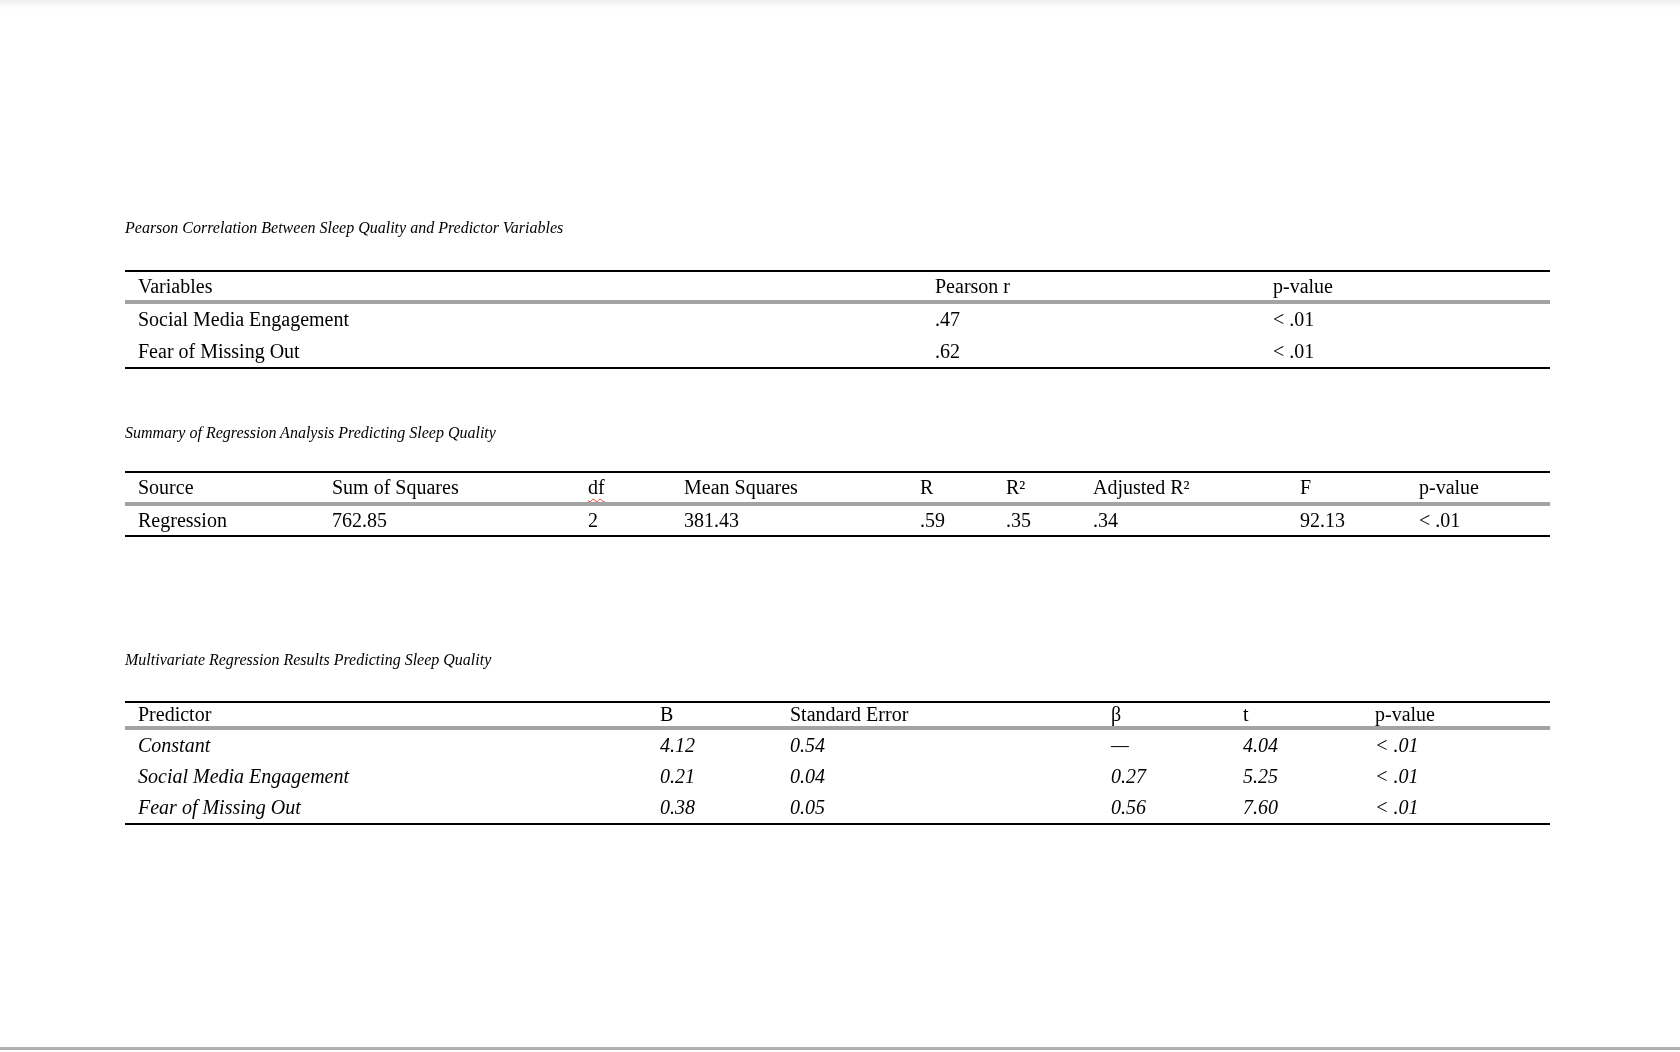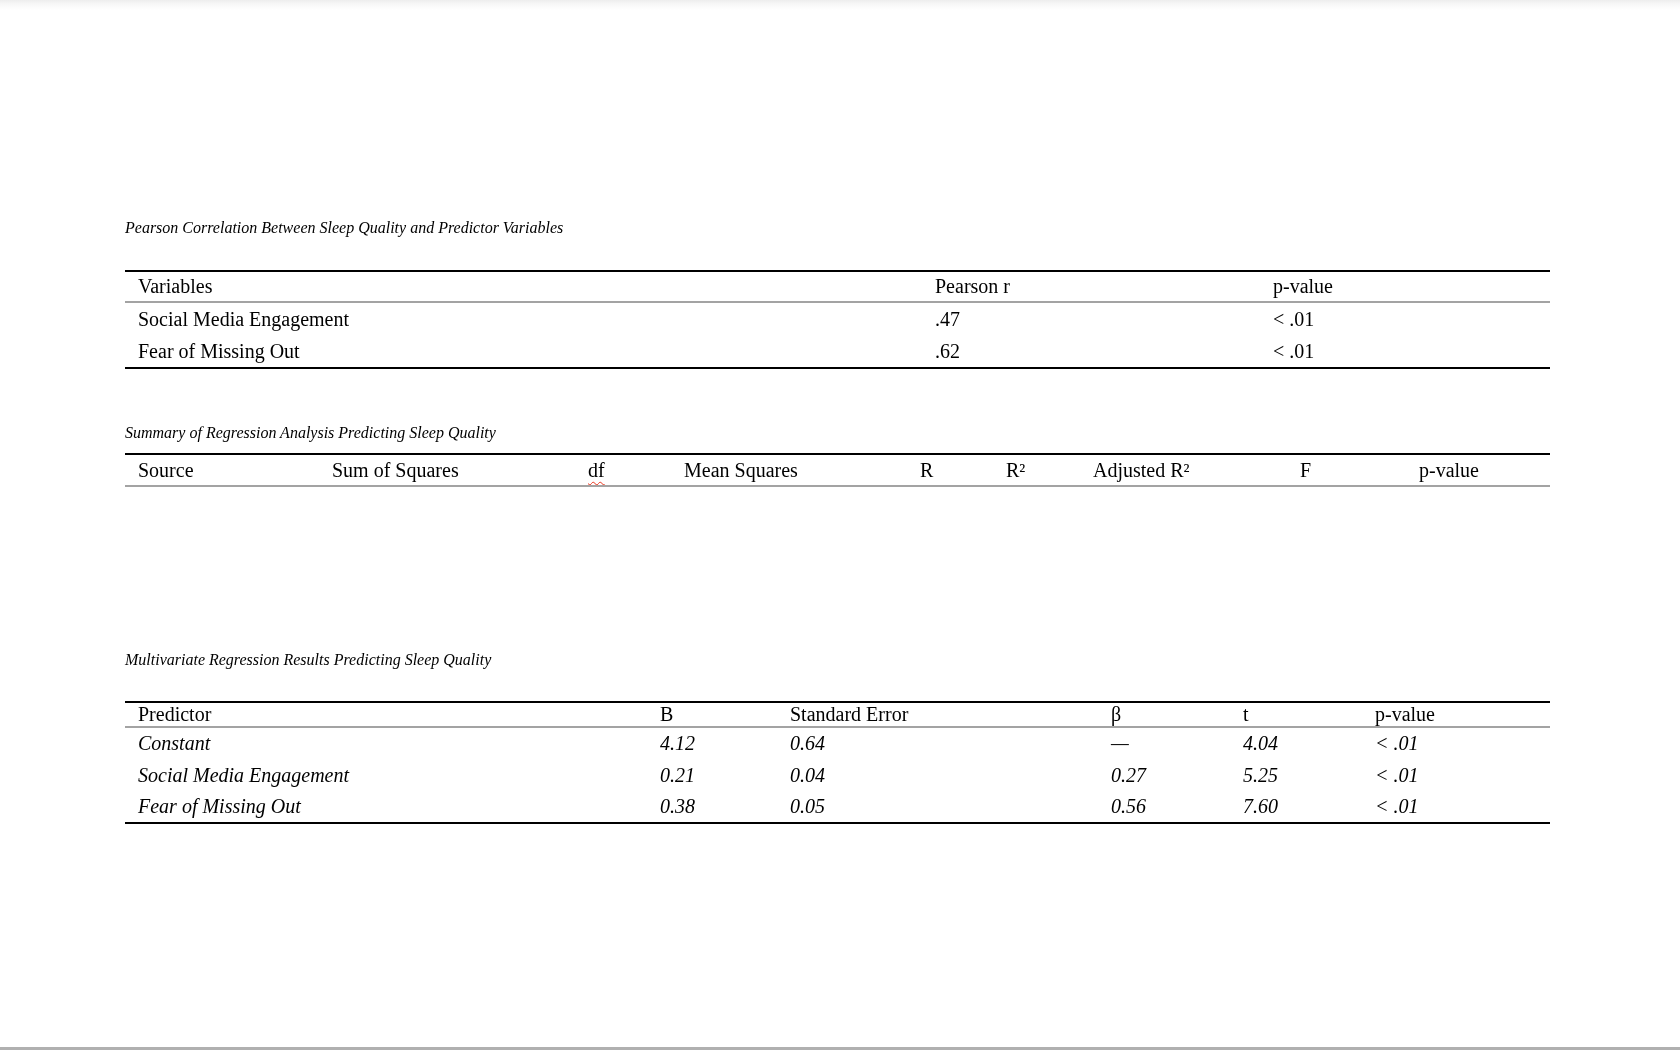--- a/index.html
+++ b/index.html
@@ -33,24 +33,24 @@
   table.apa {
     position: absolute; left: 125px;
     width: 1425px;
     border-collapse: collapse;
     table-layout: fixed;
     border-top: 2px solid #000;
     border-bottom: 2px solid #000;
     font-size: 20px;
   }
   #table-1 { top: 270px; }
-  #table-2 { top: 453px; }
+  #table-2 { top: 471px; }
   #table-3 { top: 701px; }
 
-  table.apa thead tr { border-bottom: 2px solid #a3a3a3; }
+  table.apa thead tr { border-bottom: 4px solid #a3a3a3; }
   table.apa th, table.apa td {
     font-weight: normal;
     text-align: left;
     vertical-align: middle;
     padding: 0 4px 0 13px;
     white-space: nowrap;
     overflow: hidden;
   }
   #table-1 thead tr { height: 31px; }
   #table-1 tbody tr { height: 33px; }
@@ -123,20 +123,31 @@
       <th><span class="spellcheck-wavy">df</span></th>
       <th>Mean Squares</th>
       <th>R</th>
       <th>R²</th>
       <th>Adjusted R²</th>
       <th>F</th>
       <th>p-value</th>
     </tr>
   </thead>
   <tbody>
+    <tr>
+      <td>Regression</td>
+      <td>762.85</td>
+      <td>2</td>
+      <td>381.43</td>
+      <td>.59</td>
+      <td>.35</td>
+      <td>.34</td>
+      <td>92.13</td>
+      <td>&lt; .01</td>
+    </tr>
   </tbody>
 </table>
 
 <div class="doc-title" id="title-3">Multivariate Regression Results Predicting Sleep Quality</div>
 
 <table class="apa" id="table-3">
   <colgroup>
     <col style="width:522px">
       <col style="width:130px">
       <col style="width:321px">
@@ -151,21 +162,21 @@
       <th>Standard Error</th>
       <th>β</th>
       <th>t</th>
       <th>p-value</th>
     </tr>
   </thead>
   <tbody>
     <tr>
       <td>Constant</td>
       <td>4.12</td>
-      <td>0.64</td>
+      <td>0.54</td>
       <td>—</td>
       <td>4.04</td>
       <td>&lt; .01</td>
     </tr>
     <tr>
       <td>Social Media Engagement</td>
       <td>0.21</td>
       <td>0.04</td>
       <td>0.27</td>
       <td>5.25</td>

